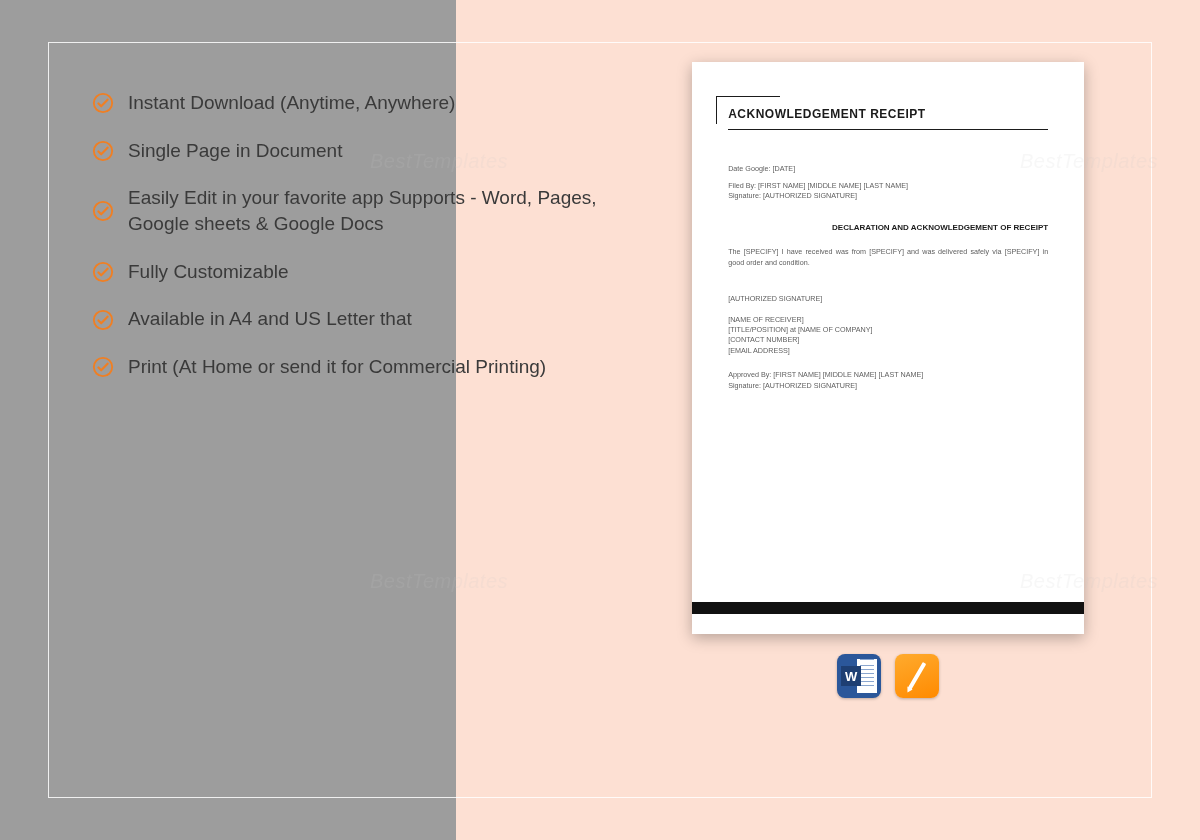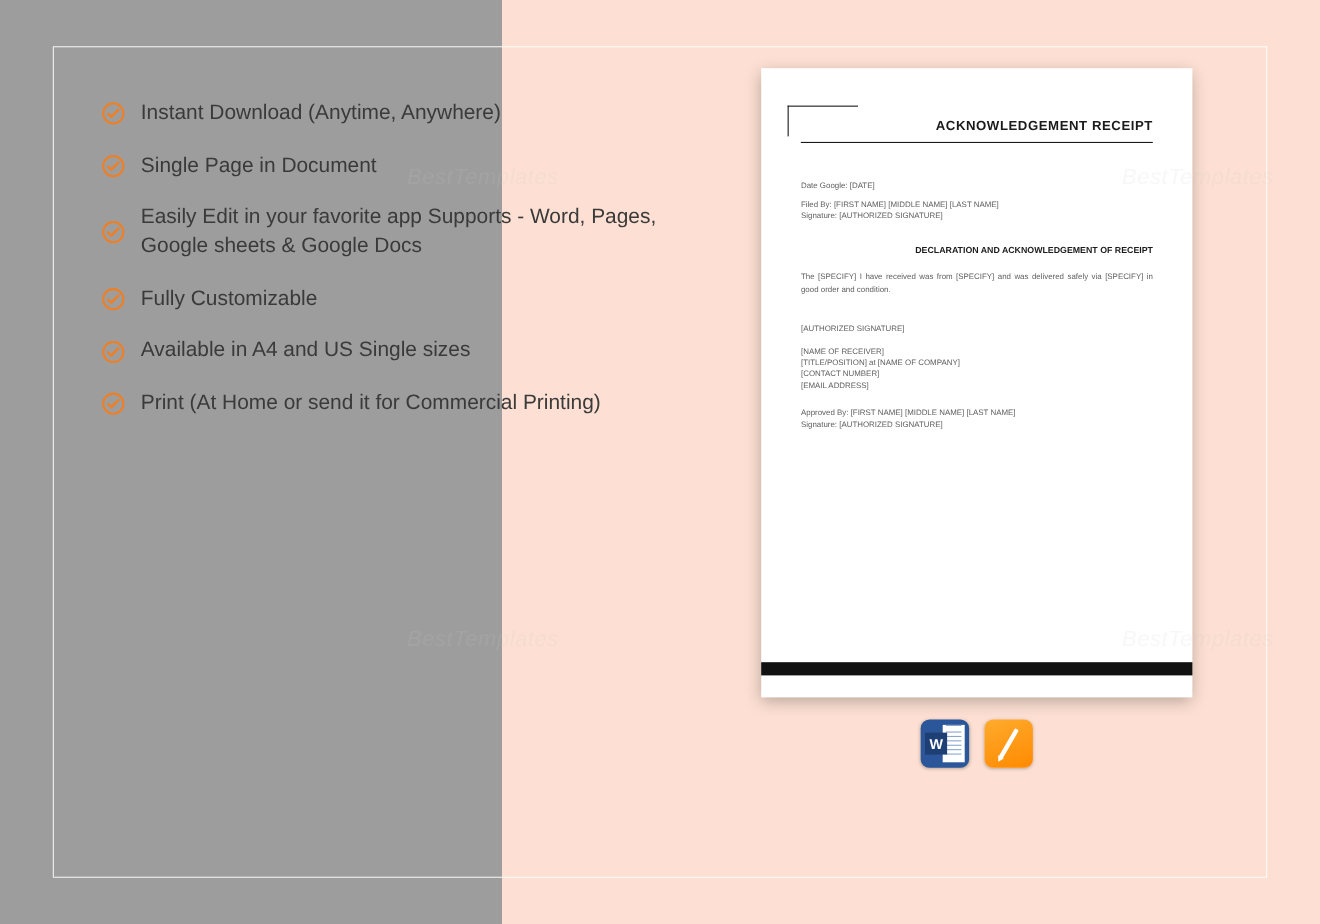--- a/index.html
+++ b/index.html
@@ -59,21 +59,20 @@
     background: #fff;
     box-shadow: 0 4px 14px rgba(0,0,0,0.28);
     padding: 44px 36px 32px 36px;
     font-size: 7.2px;
     color: #5e5e5e;
     line-height: 1.45;
   }
   .doc .title-wrap {
     position: relative;
     margin-bottom: 34px;
-    text-align: right;
   }
   .doc .title-bracket-v {
     position:absolute; left:-12px; top:-10px; width:1px; height:28px; background:#1b1b1b;
   }
   .doc .title-bracket-h {
     position:absolute; left:-12px; top:-10px; width:64px; height:1px; background:#1b1b1b;
   }
   .doc .title {
     font-size: 12px;
     font-weight: 700;
@@ -202,21 +201,21 @@
       </span>
       <span class="text">Fully Customizable</span>
     </div>
     <div class="feature-item">
       <span class="check">
         <svg viewBox="0 0 24 24" width="22" height="22">
             <circle cx="12" cy="12" r="10" fill="none" stroke="#f07f23" stroke-width="2"></circle>
             <path d="M7 12.5l3 3 7-7" fill="none" stroke="#f07f23" stroke-width="2.4" stroke-linecap="round" stroke-linejoin="round"></path>
           </svg>
       </span>
-      <span class="text">Available in A4 and US Single sizes</span>
+      <span class="text">Available in A4 and US Letter that</span>
     </div>
     <div class="feature-item">
       <span class="check">
         <svg viewBox="0 0 24 24" width="22" height="22">
             <circle cx="12" cy="12" r="10" fill="none" stroke="#f07f23" stroke-width="2"></circle>
             <path d="M7 12.5l3 3 7-7" fill="none" stroke="#f07f23" stroke-width="2.4" stroke-linecap="round" stroke-linejoin="round"></path>
           </svg>
       </span>
       <span class="text">Print (At Home or send it for Commercial Printing)</span>
     </div>

